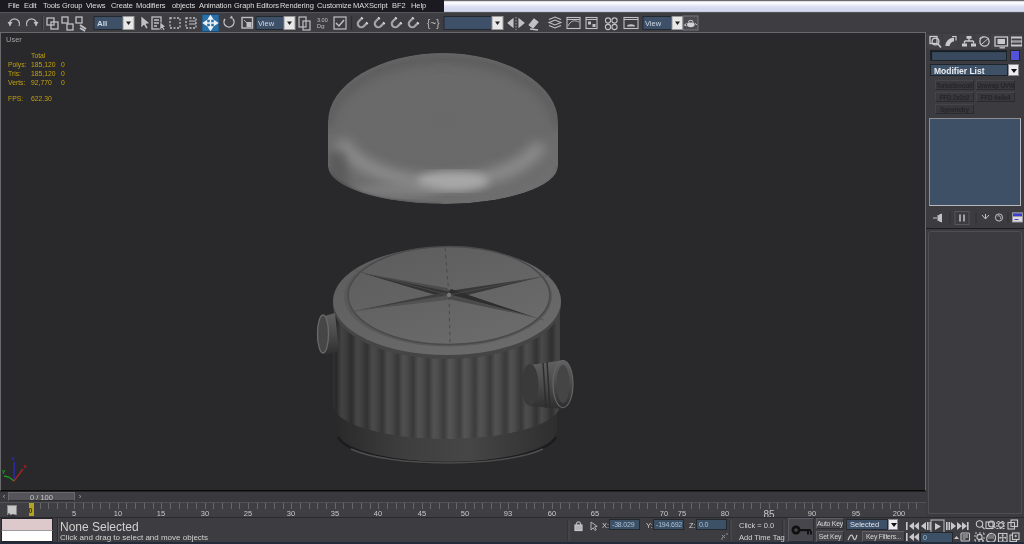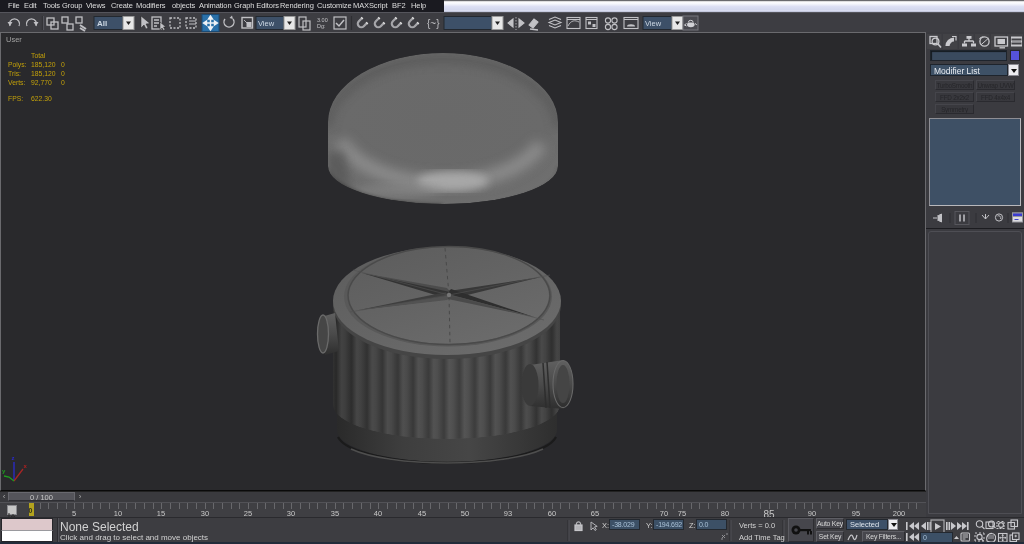--- a/index.html
+++ b/index.html
@@ -9,21 +9,21 @@
 #menubar{position:absolute;top:0;left:0;width:1024px;height:12px;background:#1a1a20;}
 #menubar .light{position:absolute;top:0;left:444px;right:0;height:12px;background:linear-gradient(#6a6a6e 0%,#6a6a6e 7%,#fdfdfe 14%,#f7f8fd 30%,#dcdff3 55%,#d4d8ee 80%,#dde0f2 92%,#aab0c8 100%);}
 #menubar .items{position:absolute;top:0;left:0;height:12px;color:#dedede;font-size:7.5px;line-height:11px;white-space:nowrap;letter-spacing:-0.1px;}
 #menubar .items span{position:absolute;top:0;}
 
 #toolbar{position:absolute;top:12px;left:0;width:1024px;height:20px;background:#3d3d42;border-top:1px solid #55555c;}
 
 #viewport{position:absolute;top:32px;left:0;width:926px;height:459px;background:#29292c;border:1px solid #6a6a6e;border-bottom:1px solid #0a0a0a;}
 #vplabel{position:absolute;top:2px;left:5px;color:#a2a2a2;font-size:7.5px;}
 #stats{position:absolute;top:18px;left:6px;color:#c7a400;font-size:9px;line-height:9.5px;}
-#cmdpanel{position:absolute;top:32px;left:926px;width:98px;height:485px;background:#3b3b40;}
+#cmdpanel{position:absolute;top:32px;left:926px;width:98px;height:485px;background:#3b3b40;font-weight:bold;}
 
 #timeslider{position:absolute;top:491px;left:0;width:926px;height:11px;}
 #ruler{position:absolute;top:502px;left:0;width:926px;height:15px;}
 #statusbar{position:absolute;top:517px;left:0;width:1024px;height:27px;background:#3d3d41;} 
 .txt{position:absolute;color:#d6d6d6;font-size:9px;white-space:nowrap;}
 .mbtn{position:absolute;width:39px;height:10px;background:#38383d;border:1px solid #45454b;border-bottom-color:#2a2a2f;border-right-color:#2a2a2f;color:#26262a;font-size:6.3px;line-height:10px;text-align:center;overflow:hidden;white-space:nowrap;letter-spacing:-0.2px;}
 .coordfield{position:absolute;top:2px;width:31px;height:11px;background:#3c5066;border:1px solid #23282f;color:#a9c0d6;font-size:7px;line-height:10px;padding-left:2px;overflow:hidden;letter-spacing:-0.2px;}
 .skbtn{position:absolute;height:11px;background:#47474d;border:1px solid #5e5e64;border-bottom-color:#2e2e32;border-right-color:#2e2e32;color:#d8d8d8;font-size:6.8px;letter-spacing:-0.2px;line-height:10px;text-align:center;overflow:hidden;white-space:nowrap;}
 </style>
 </head>
@@ -467,21 +467,21 @@
         <path d="M 722,18 l 3,3 m 0,-3 l -3,3 m 4,-4 l 2,0 m -7,5 l 2,0" stroke="#9a9a9e" stroke-width="0.9"></path>
       <path d="M 783,3 V 24" stroke="#2c2c30" stroke-width="1"></path>
         <path d="M 784,3 V 24" stroke="#505056" stroke-width="1"></path>
     </svg>
     <div class="txt" style="left:602px;top:4px;font-size:7.5px;color:#cfcfcf">X:</div>
     <div class="coordfield" style="left:609px;">-38.029</div>
     <div class="txt" style="left:646px;top:4px;font-size:7.5px;color:#cfcfcf">Y:</div>
     <div class="coordfield" style="left:653px;">-194.692</div>
     <div class="txt" style="left:689px;top:4px;font-size:7.5px;color:#cfcfcf">Z:</div>
     <div class="coordfield" style="left:696px;">0.0</div>
-    <div class="txt" style="left:739px;top:4px;font-size:7.5px;color:#d2d2d2">Verts = 0.0</div>
+    <div class="txt" style="left:739px;top:4px;font-size:7.5px;color:#d2d2d2">Click = 0.0</div>
     <div class="txt" style="left:739px;top:16px;font-size:7.5px;color:#d2d2d2">Add Time Tag</div>
     <div style="position:absolute;left:788px;top:1px;width:26px;height:24px;background:#46464c;border:1px solid #5a5a60;border-bottom-color:#2e2e32;border-right-color:#2e2e32">
       <svg width="26" height="22">
           <g fill="#111">
             <circle cx="7" cy="11" r="4.5"></circle>
             <circle cx="7" cy="11" r="1.8" fill="#46464c"></circle>
             <rect x="10" y="10" width="12" height="2.2"></rect>
             <rect x="18" y="12" width="2" height="3.5"></rect>
             <rect x="21" y="12" width="2" height="3.5"></rect>
           </g>

